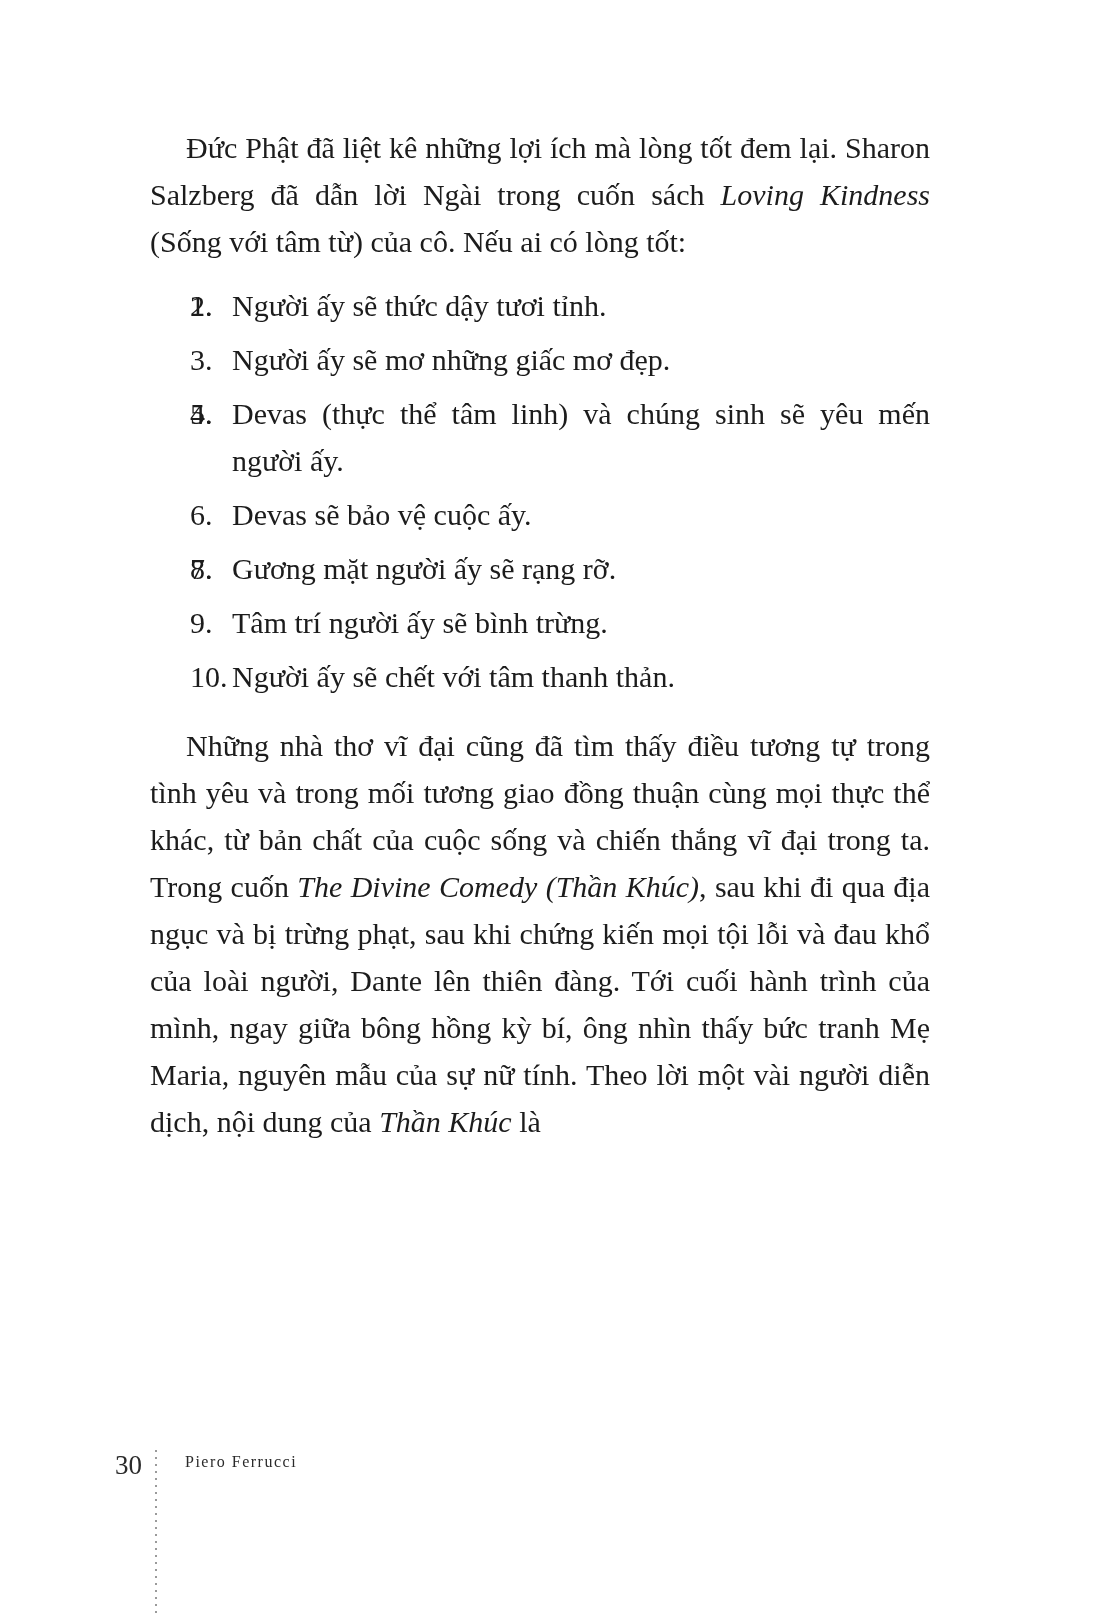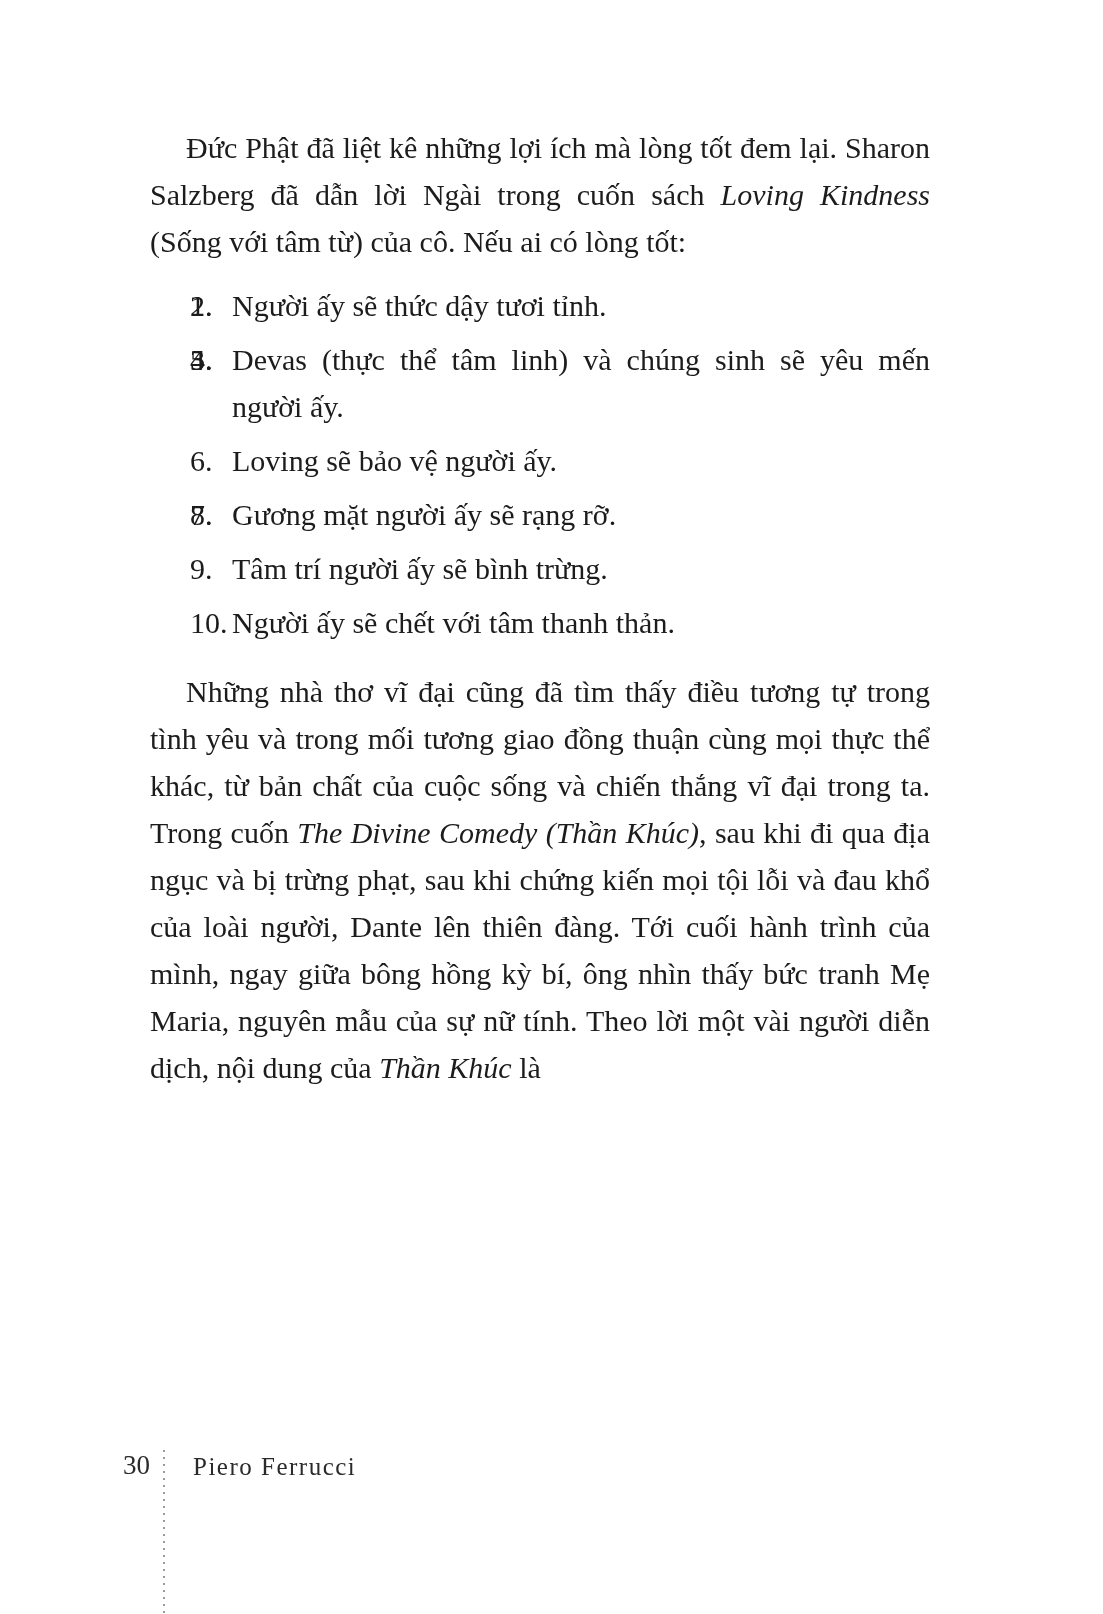--- a/index.html
+++ b/index.html
@@ -36,21 +36,21 @@
     margin-bottom: 7px;
     text-align: justify;
   }
   ol.benefits li .num {
     position: absolute;
     left: 40px;
     top: 0;
   }
   .footer {
     position: absolute;
-    left: 17px; top: 1448px;
+    left: 9px; top: 1448px;
     width: 918px; height: 166px;
   }
   .footer .pagenum {
     position: absolute;
     left: 106px; top: 2px;
     font-size: 27px;
     color: #2a2a2a;
   }
   .footer .divider {
     position: absolute;
@@ -58,41 +58,41 @@
     width: 2px; height: 164px;
     background: repeating-linear-gradient(
       to bottom,
       #9a9a9a 0px, #9a9a9a 2px,
       transparent 2px, transparent 7px
     );
   }
   .footer .author {
     position: absolute;
     left: 176px; top: 5px;
-    font-size: 25px;
+    font-size: 16px;
     letter-spacing: 1.5px;
     color: #2a2a2a;
   }
 </style>
 </head>
 <body>
 
 <div class="page">
 
   <main class="text-block">
 
     <p class="para"><span>Đức Phật đã liệt kê những lợi ích mà lòng tốt đem lại. Sharon Salzberg đã dẫn lời Ngài trong cuốn sách </span><i>Loving Kindness</i><span> (Sống với tâm từ) của cô. Nếu ai có lòng tốt:</span></p>
 
     <ol class="benefits">
       <li><span class="num">1.</span></li>
       <li><span class="num">2.</span><span>Người ấy sẽ thức dậy tươi tỉnh.</span></li>
-      <li><span class="num">3.</span></li>
+      <li><span class="num">3.</span><span>Người ấy sẽ mơ những giấc mơ đẹp.</span></li>
       <li><span class="num">4.</span></li>
       <li><span class="num">5.</span><span>Devas (thực thể tâm linh) và chúng sinh sẽ yêu mến người ấy.</span></li>
-      <li><span class="num">6.</span><span>Loving sẽ bảo vệ người ấy.</span></li>
+      <li><span class="num">6.</span><span>Devas sẽ bảo vệ cuộc ấy.</span></li>
       <li><span class="num">7.</span></li>
       <li><span class="num">8.</span><span>Gương mặt người ấy sẽ rạng rỡ.</span></li>
       <li><span class="num">9.</span><span>Tâm trí người ấy sẽ bình trừng.</span></li>
       <li><span class="num">10.</span><span>Người ấy sẽ chết với tâm thanh thản.</span></li>
     </ol>
 
     <p class="para"><span>Những nhà thơ vĩ đại cũng đã tìm thấy điều tương tự trong tình yêu và trong mối tương giao đồng thuận cùng mọi thực thể khác, từ bản chất của cuộc sống và chiến thắng vĩ đại trong ta. Trong cuốn </span><i>The Divine Comedy</i><span> </span><i>(Thần Khúc)</i><span>, sau khi đi qua địa ngục và bị trừng phạt, sau khi chứng kiến mọi tội lỗi và đau khổ của loài người, Dante lên thiên đàng. Tới cuối hành trình của mình, ngay giữa bông hồng kỳ bí, ông nhìn thấy bức tranh Mẹ Maria, nguyên mẫu của sự nữ tính. Theo lời một vài người diễn dịch, nội dung của </span><i>Thần Khúc</i><span> là</span></p>
 
   </main>
 

